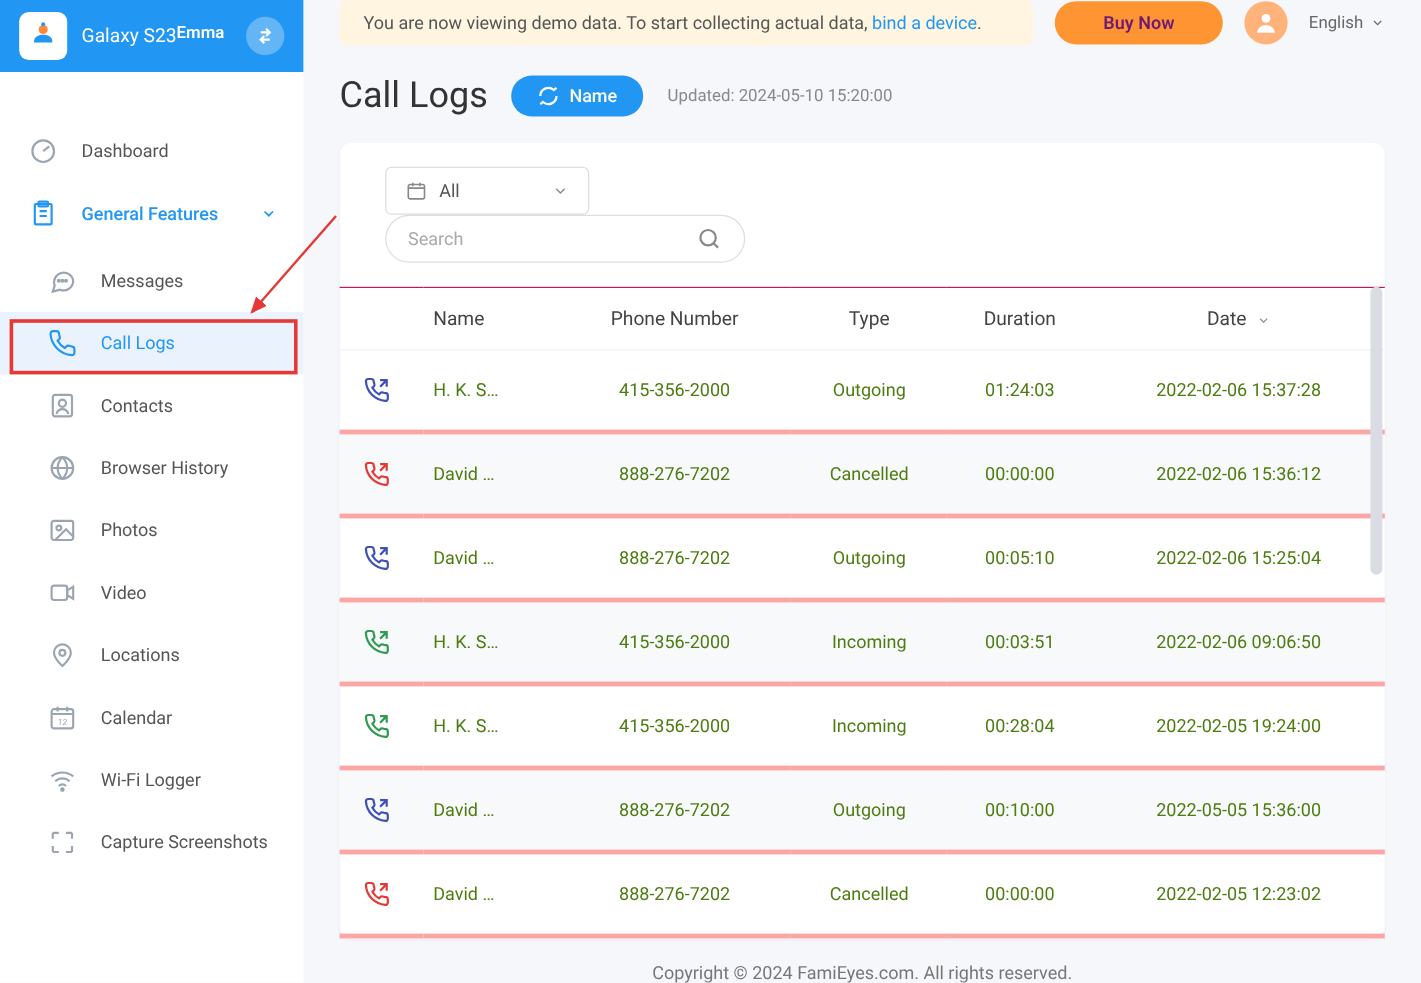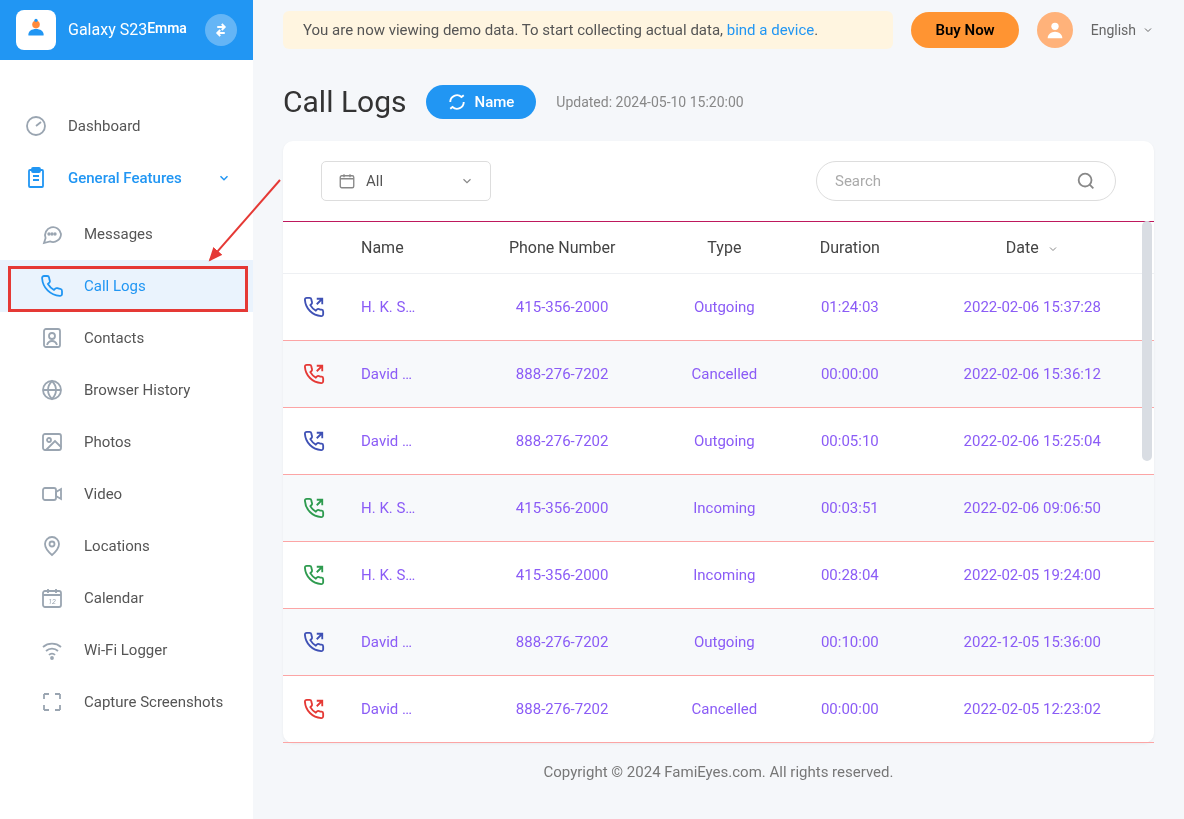--- a/index.html
+++ b/index.html
@@ -19,38 +19,38 @@
 .nav-item.active { background: #eaf3fd; color: #2196f3; }
 .nav-item .icon-spot { width: 28px; display: flex; align-items: center; justify-content: center; color: #9aa5b1; font-style: italic; }
 .nav-item.active .icon-spot, .nav-item.group .icon-spot { color: #2196f3; }
 .chev { margin-left: auto; }
 .highlight-box { position: absolute; border: 3px solid #e53935; pointer-events: none; z-index: 20; }
 .arrow-line { position: absolute; z-index: 19; pointer-events: none; }
 .main { flex: 1; display: flex; flex-direction: column; background: #f5f7fa; }
 .topbar { height: 60px; display: flex; align-items: center; padding: 0 30px; gap: 18px; }
 .demo-banner { flex: 1; background: #fff5e0; border-radius: 6px; padding: 10px 20px; font-size: 15px; color: #555; }
 .demo-banner a { color: #2196f3; text-decoration: none; }
-.buy-btn { background: #ff9432; color: #000000; border: none; border-radius: 20px; padding: 9px 24px; font-size: 15px; font-weight: 600; cursor: pointer; }
+.buy-btn { background: #ff9432; color: #701a75; border: none; border-radius: 20px; padding: 9px 40px; font-size: 15px; font-weight: 600; cursor: pointer; }
 .avatar { width: 36px; height: 36px; border-radius: 50%; background: #ffb27a; display: flex; align-items: center; justify-content: center; color: #fff; }
 .lang-select { display: flex; align-items: center; gap: 6px; color: #666; font-size: 14px; cursor: pointer; }
 .page-title-row { display: flex; align-items: center; gap: 20px; padding: 24px 30px 22px; }
 .page-title { font-size: 30px; font-weight: 400; color: #333; }
 .sync-btn { background: #2196f3; color: #fff; border: none; border-radius: 20px; padding: 8px 22px; font-size: 15px; font-weight: 500; display: flex; align-items: center; gap: 8px; cursor: pointer; }
 .updated { color: #888; font-size: 14px; }
 .card { margin: 0 30px; background: #fff; border-radius: 10px; box-shadow: 0 1px 3px rgba(0,0,0,0.05); display: flex; flex-direction: column; }
-.card-toolbar { display: flex; align-items: flex-start; padding: 20px 38px; justify-content: space-between; }
+.card-toolbar { display: flex; align-items: flex-start; padding: 20px 38px; justify-content: space-between; flex-direction: column; }
 .filter-select { border: 1px solid #ddd; border-radius: 5px; padding: 10px 16px; display: flex; align-items: center; gap: 10px; font-size: 15px; color: #555; cursor: pointer; min-width: 170px; justify-content: space-between; }
 .filter-left { display: flex; align-items: center; gap: 10px; }
 .search-box { border: 1px solid #ddd; border-radius: 22px; padding: 8px 18px; display: flex; align-items: center; width: 300px; justify-content: space-between; }
 .search-box input { border: none; outline: none; font-size: 15px; flex: 1; color: #555; }
 .search-box input::placeholder { color: #aaa; }
 .table-wrap { position: relative; }
 .table { width: 100%; border-collapse: collapse; }
 .table th { text-align: center; padding: 16px 8px; font-weight: 400; color: #444; font-size: 16px; border-top: 1px solid #be185d; border-bottom: 1px solid #eef0f3; }
-.table td { text-align: center; padding: 22px 8px; color: #8b5cf6; font-size: 15px; border-bottom: 1px solid #fca5a5; }
+.table td { text-align: center; padding: 22px 8px; color: #4d7c0f; font-size: 15px; border-bottom: 4px solid #fca5a5; }
 .table tr.alt td { background: #f7f9fb; }
 .name-cell { text-align: left !important; padding-left: 20px !important; }
 .name-inner { display: flex; align-items: center; gap: 16px; }
 .name-text { max-width: 70px; overflow: hidden; text-overflow: ellipsis; white-space: nowrap; }
 .call-ico { width: 22px; height: 22px; }
 .th-icon { padding-left: 20px !important; width: 70px; }
 .scrollbar-fake { position: absolute; right: 2px; top: 0; width: 10px; height: 240px; background: #d9dde3; border-radius: 5px; }
 .footer { text-align: center; padding: 20px 0; color: #777; font-size: 15px; }
 svg { display: block; }
 </style>
@@ -371,21 +371,21 @@
                         <path d="M22 16.9v3a2 2 0 0 1-2.2 2A19 19 0 0 1 2.1 4.2 2 2 0 0 1 4.1 2h3a2 2 0 0 1 2 1.7c.1 1 .4 2 .7 2.9a2 2 0 0 1-.5 2.1L8 10a16 16 0 0 0 6 6l1.3-1.3a2 2 0 0 1 2.1-.5c.9.3 1.9.6 2.9.7a2 2 0 0 1 1.7 2z"></path>
                         <path d="M15 3h6v6M21 3l-6 6"></path>
                       </svg>
                     </span>
                   </span>
                 </td>
                 <td style="text-align:left"><span class="name-text">David …</span></td>
                 <td>888-276-7202</td>
                 <td>Outgoing</td>
                 <td>00:10:00</td>
-                <td>2022-12-05 15:36:00</td>
+                <td>2022-05-05 15:36:00</td>
               </tr>
               <tr>
                 <td class="name-cell">
                   <span class="name-inner">
                     <span>
                       <svg class="call-ico" viewBox="0 0 24 24" fill="none" stroke="#e53935" stroke-width="2">
                         <path d="M22 16.9v3a2 2 0 0 1-2.2 2A19 19 0 0 1 2.1 4.2 2 2 0 0 1 4.1 2h3a2 2 0 0 1 2 1.7c.1 1 .4 2 .7 2.9a2 2 0 0 1-.5 2.1L8 10a16 16 0 0 0 6 6l1.3-1.3a2 2 0 0 1 2.1-.5c.9.3 1.9.6 2.9.7a2 2 0 0 1 1.7 2z"></path>
                         <path d="M21 9V3h-6M15 9l6-6"></path>
                       </svg>
                     </span>

